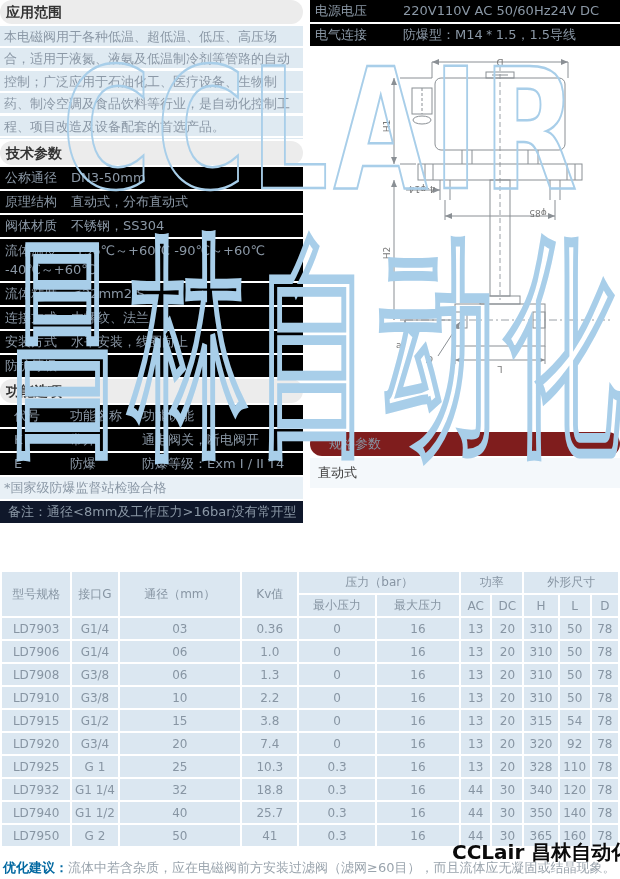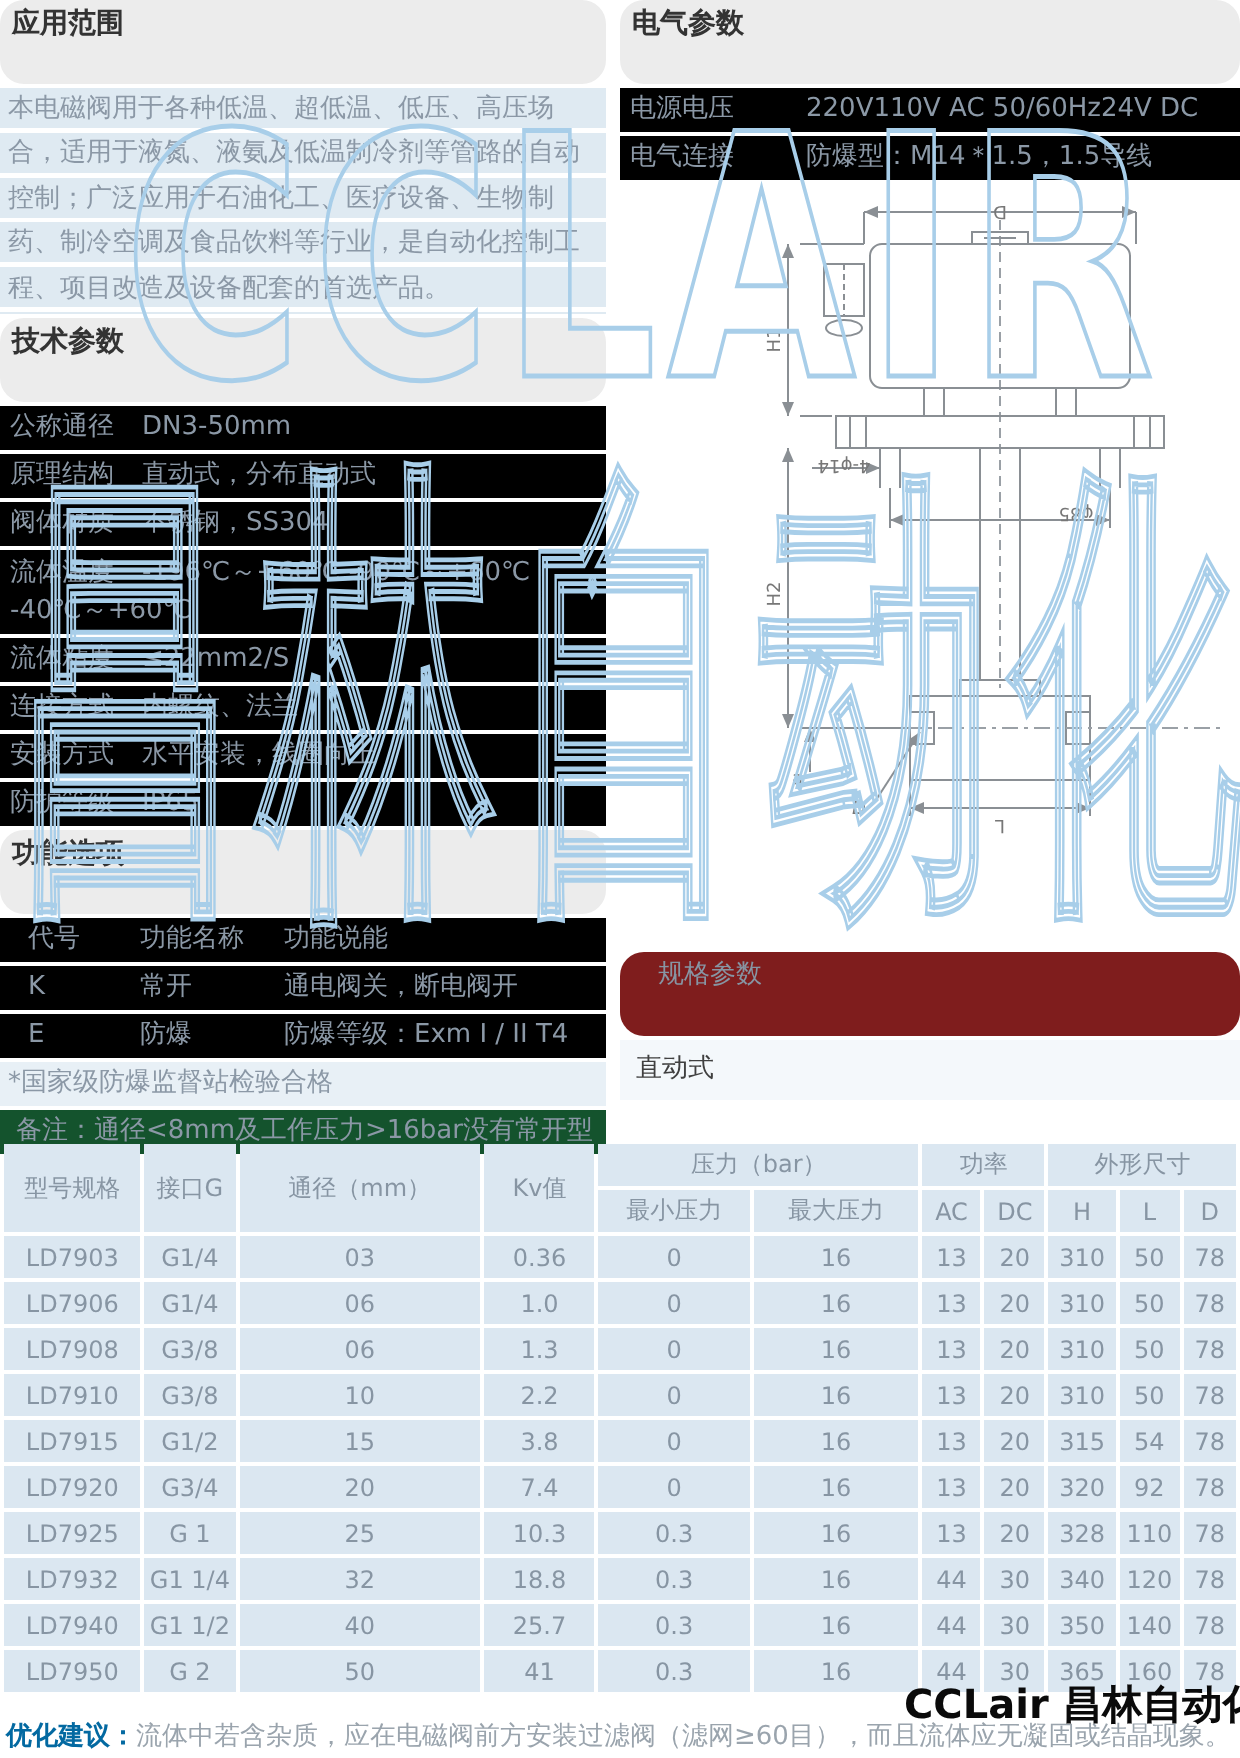--- a/index.html
+++ b/index.html
@@ -4,41 +4,41 @@
 <style>
   * { margin:0; padding:0; box-sizing:border-box; }
   html,body { width:620px; height:879px; background:#fff;
     font-family:"DejaVu Sans","Liberation Sans",sans-serif; }
   body { position:relative; overflow:hidden; }
 
   .col-left  { position:absolute; left:0;   top:0; width:303px; }
   .col-right { position:absolute; left:310px; top:0; width:310px; }
 
   .sec-h { background:#ececec; color:#333; font-weight:bold; font-size:14px;
-           height:42px; line-height:24px; padding-left:6px; margin-bottom:2px;border-radius:12px; }
+           height:24px; line-height:24px; padding-left:6px; margin-bottom:2px;border-radius:12px; }
   .sec-h.blue { background:#7f1d1d; color:#8795a3; font-weight:normal; font-size:13px;padding-left:19px; }
 
   .para { background:repeating-linear-gradient(to bottom,#dfeaf2 0,#dfeaf2 20px,#fff 20px,#fff 22.4px);
           color:#8b98a6; font-size:13px; line-height:22.4px; padding:0 2px 0 4px;
           height:113px; margin-bottom:2px; }
 
   .prow { background:#000000; margin-bottom:2px; padding:0 4px 0 5px;
           font-size:13px; color:#8b98a6; line-height:22px; min-height:22px; }
   .prow.tall { line-height:19px; padding-top:2px; padding-bottom:2px; }
   .plabel { display:inline-block; width:66px; vertical-align:top; }
   .col-right .plabel { width:88px; }
 
   .fgrid { display:flex; background:#000000; margin-bottom:2px; font-size:13px;
            color:#8b98a6; line-height:22px; min-height:22px; }
   .fgrid .c1 { width:70px; padding-left:14px; }
   .fgrid .c2 { width:72px; }
   .fgrid .c3 { flex:1; }
   .fnote { background:#e8f0f6; margin-bottom:2px; font-size:13px; color:#8b98a6;
            line-height:22px; padding-left:4px; }
-  .fnote.lite { background:#14532d; padding-left:8px; }
+  .fnote.lite { background:#0f172a; padding-left:8px; }
 
   .drawing { background:#fff; height:382px; margin-bottom:2px; }
   .spec-val { background:#f4f8fb; font-size:13px; color:#404040;
               line-height:30px; height:30px; padding-left:8px; }
 
   table.spec { position:absolute; left:0; top:570px; width:620px;
                border-collapse:separate; border-spacing:2px; table-layout:fixed;
                font-size:12px; color:#8795a3; }
   table.spec th, table.spec td { background:#dbe7f1; font-weight:normal;
                text-align:center; height:21px; overflow:hidden; white-space:nowrap; }
@@ -87,21 +87,20 @@
         <span class="c1">E</span>
         <span class="c2">防爆</span>
         <span class="c3">防爆等级：Exm I / II T4</span>
       </div>
     </div>
   <div class="fnote">*国家级防爆监督站检验合格</div>
   <div class="fnote lite">备注：通径&lt;8mm及工作压力&gt;16bar没有常开型</div>
 </div>
 
 <div class="col-right">
-  <div class="sec-h">电气参数</div>
   <div id="elec-rows">
       <div class="prow"><span class="plabel">电源电压</span><span>220V110V AC 50/60Hz24V DC</span></div>
       <div class="prow"><span class="plabel">电气连接</span><span>防爆型：M14＊1.5，1.5导线</span></div>
     </div>
 
   <div class="drawing">
     <svg width="310" height="382" viewBox="0 0 310 382">
       <defs>
         <marker id="ar" markerWidth="8" markerHeight="8" refX="7" refY="3" orient="auto">
           <path d="M0,0L7,3L0,6z" fill="#8a8f94"></path>

